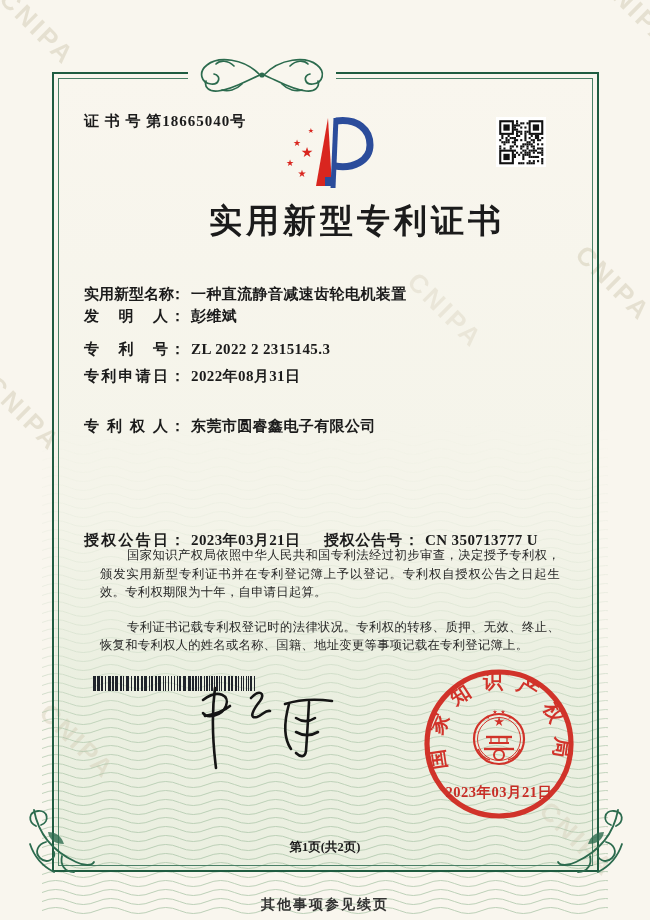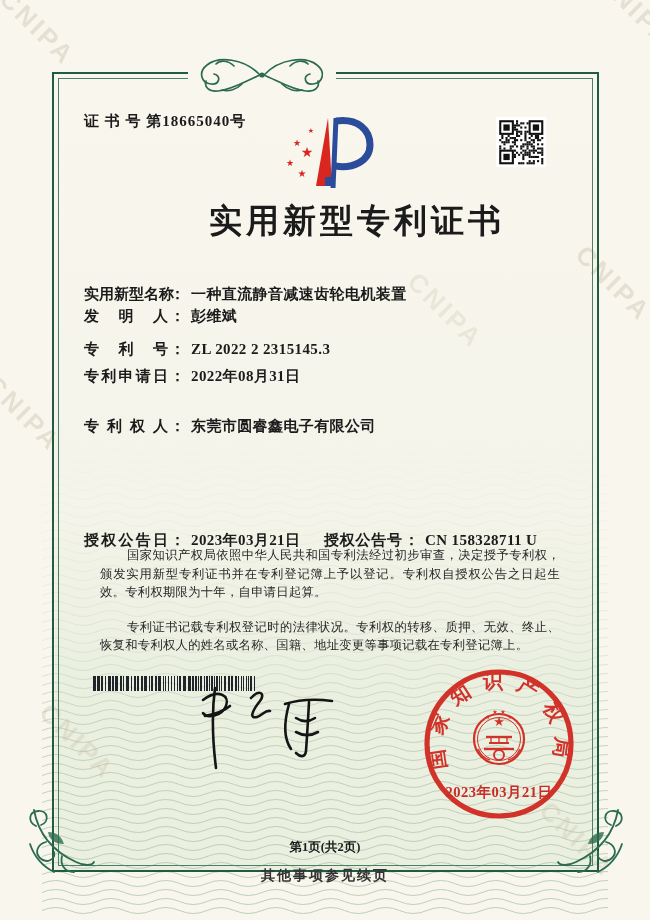--- a/index.html
+++ b/index.html
@@ -62,21 +62,21 @@
   .body p{margin:16px;text-indent:2.2em;}
 
   
   .barcode{position:absolute;left:93px;top:676px;z-index:4;}
   .signer{position:absolute;left:92px;top:716px;font-size:15px;font-weight:600;
      line-height:30px;z-index:4;}
   .signature{position:absolute;left:185px;top:676px;z-index:4;}
   .seal{position:absolute;left:420px;top:665px;z-index:5;opacity:.93;}
   .pagenum{position:absolute;left:52px;top:839px;width:546px;text-align:center;
      font-size:12.5px;font-weight:700;z-index:4;}
-  .note{position:absolute;left:0;top:867px;width:650px;text-align:center;
+  .note{position:absolute;left:0;top:896px;width:650px;text-align:center;
      font-size:14px;font-weight:600;letter-spacing:2px;color:#333;z-index:4;}
 </style>
 </head>
 <body>
 
 <div class="page">
 
   <div class="wm w1">CNIPA</div>
   <div class="wm w2">CNIPA</div>
   <div class="wm w3">CNIPA</div>
@@ -307,21 +307,21 @@
   </div>
   <div class="row r3">
     <span class="lbl">专利申请日</span><span class="colon">：</span><span class="val">2022年08月31日</span>
   </div>
   <div class="row r4">
     <span class="lbl">专利权人</span><span class="colon">：</span><span class="val">东莞市圆睿鑫电子有限公司</span>
   </div>
   <div class="row r6">
     <span class="lbl">授权公告日</span><span class="colon">：</span><span class="val">2023年03月21日</span>
     <span class="pair2">
-      <span class="lbl2">授权公告号</span><span class="colon">：</span><span class="val">CN 158328711 U</span>
+      <span class="lbl2">授权公告号</span><span class="colon">：</span><span class="val">CN 350713777 U</span>
     </span>
   </div>
 
   <div class="body">
     <p>国家知识产权局依照中华人民共和国专利法经过初步审查，决定授予专利权，颁发实用新型专利证书并在专利登记簿上予以登记。专利权自授权公告之日起生效。专利权期限为十年，自申请日起算。</p>
     <p>专利证书记载专利权登记时的法律状况。专利权的转移、质押、无效、终止、恢复和专利权人的姓名或名称、国籍、地址变更等事项记载在专利登记簿上。</p>
   </div>
 
   <svg class="barcode" width="166" height="15">
       <rect x="0" y="0" width="3" height="15" fill="#20242b"></rect>

